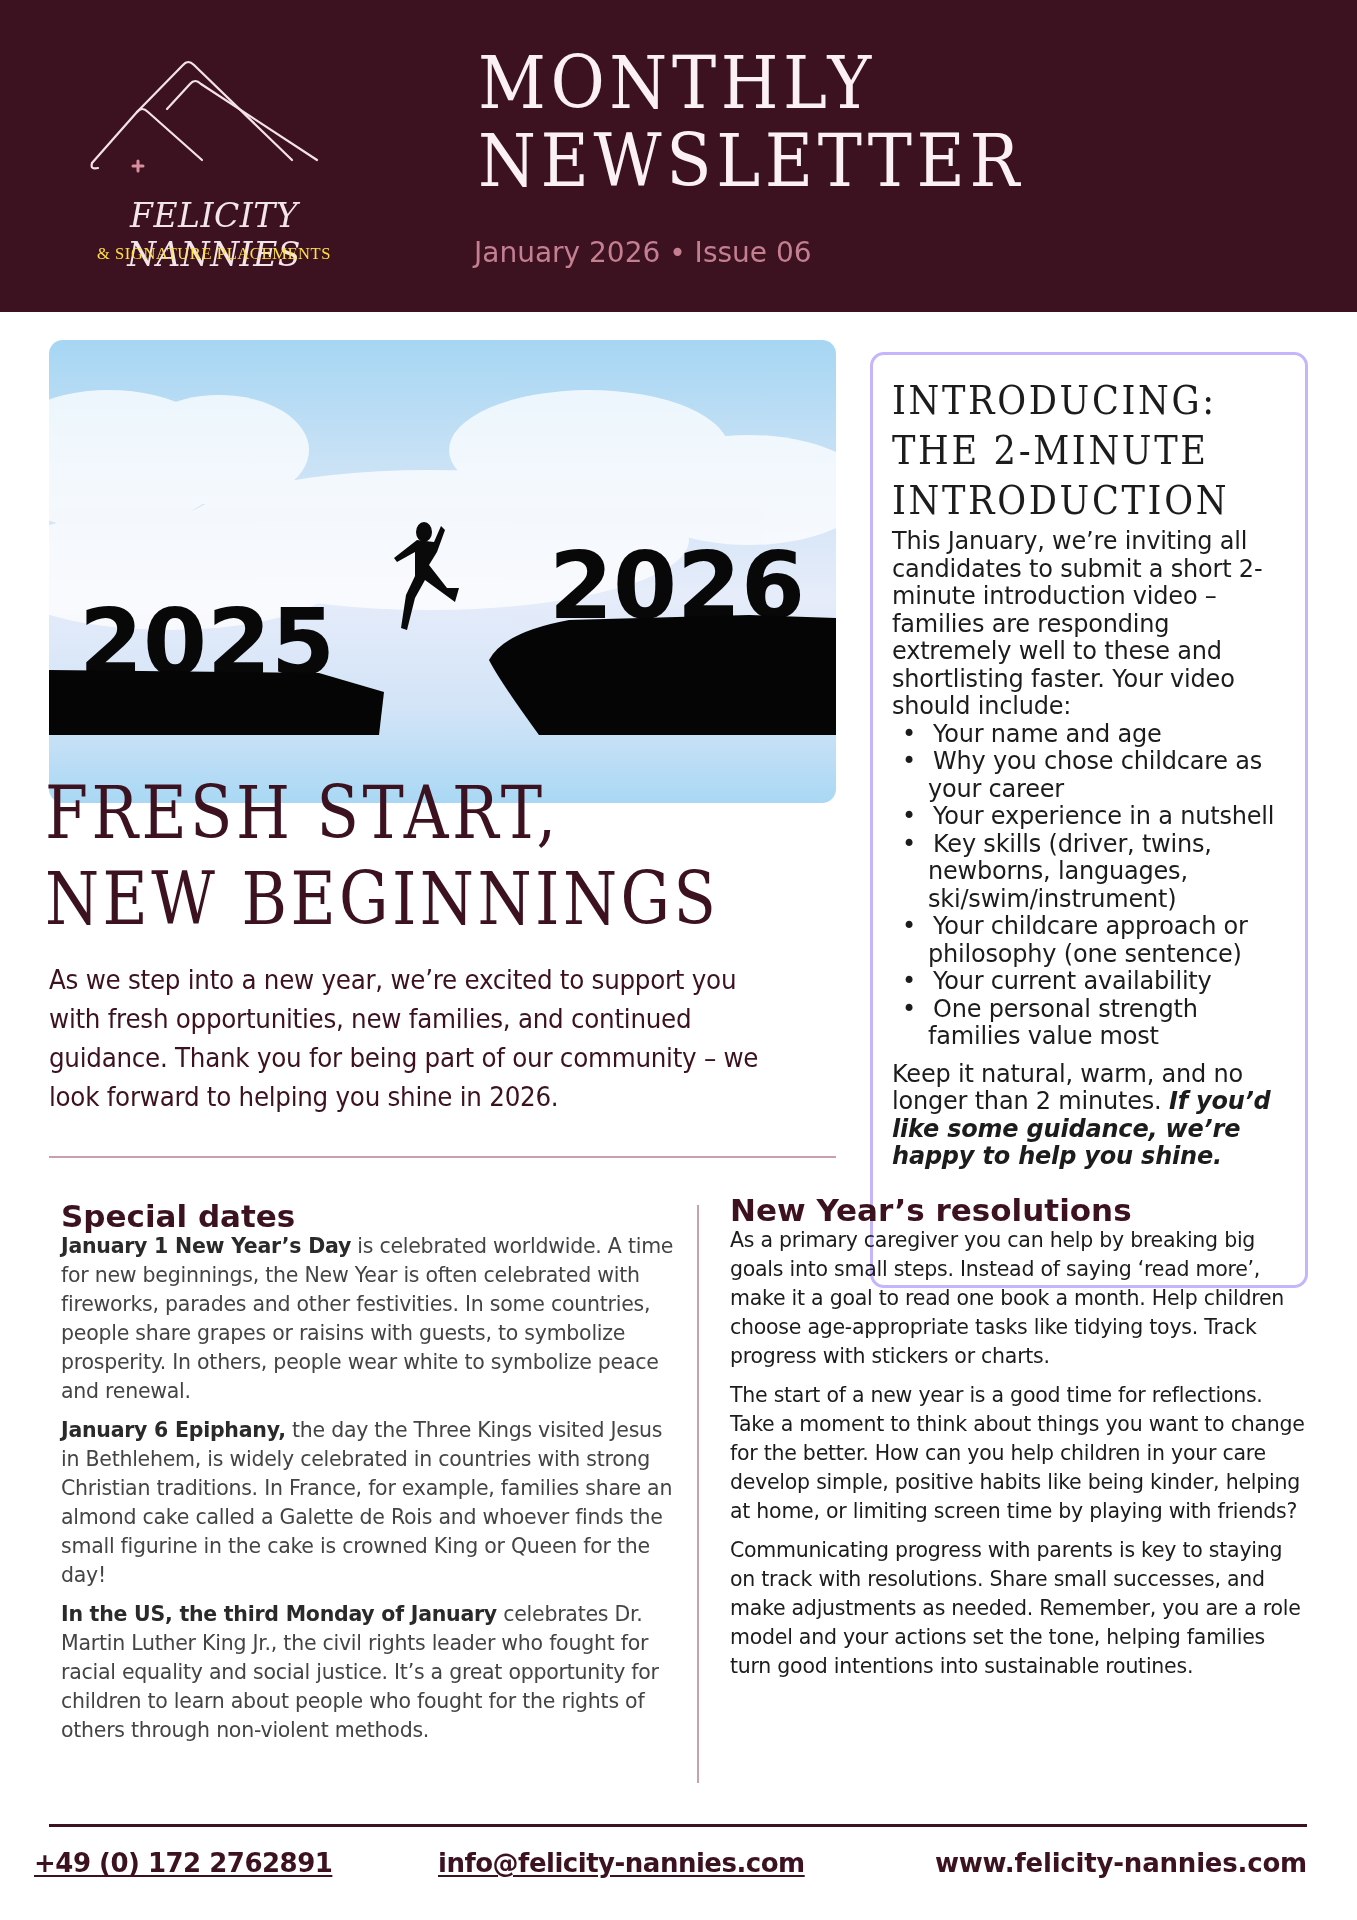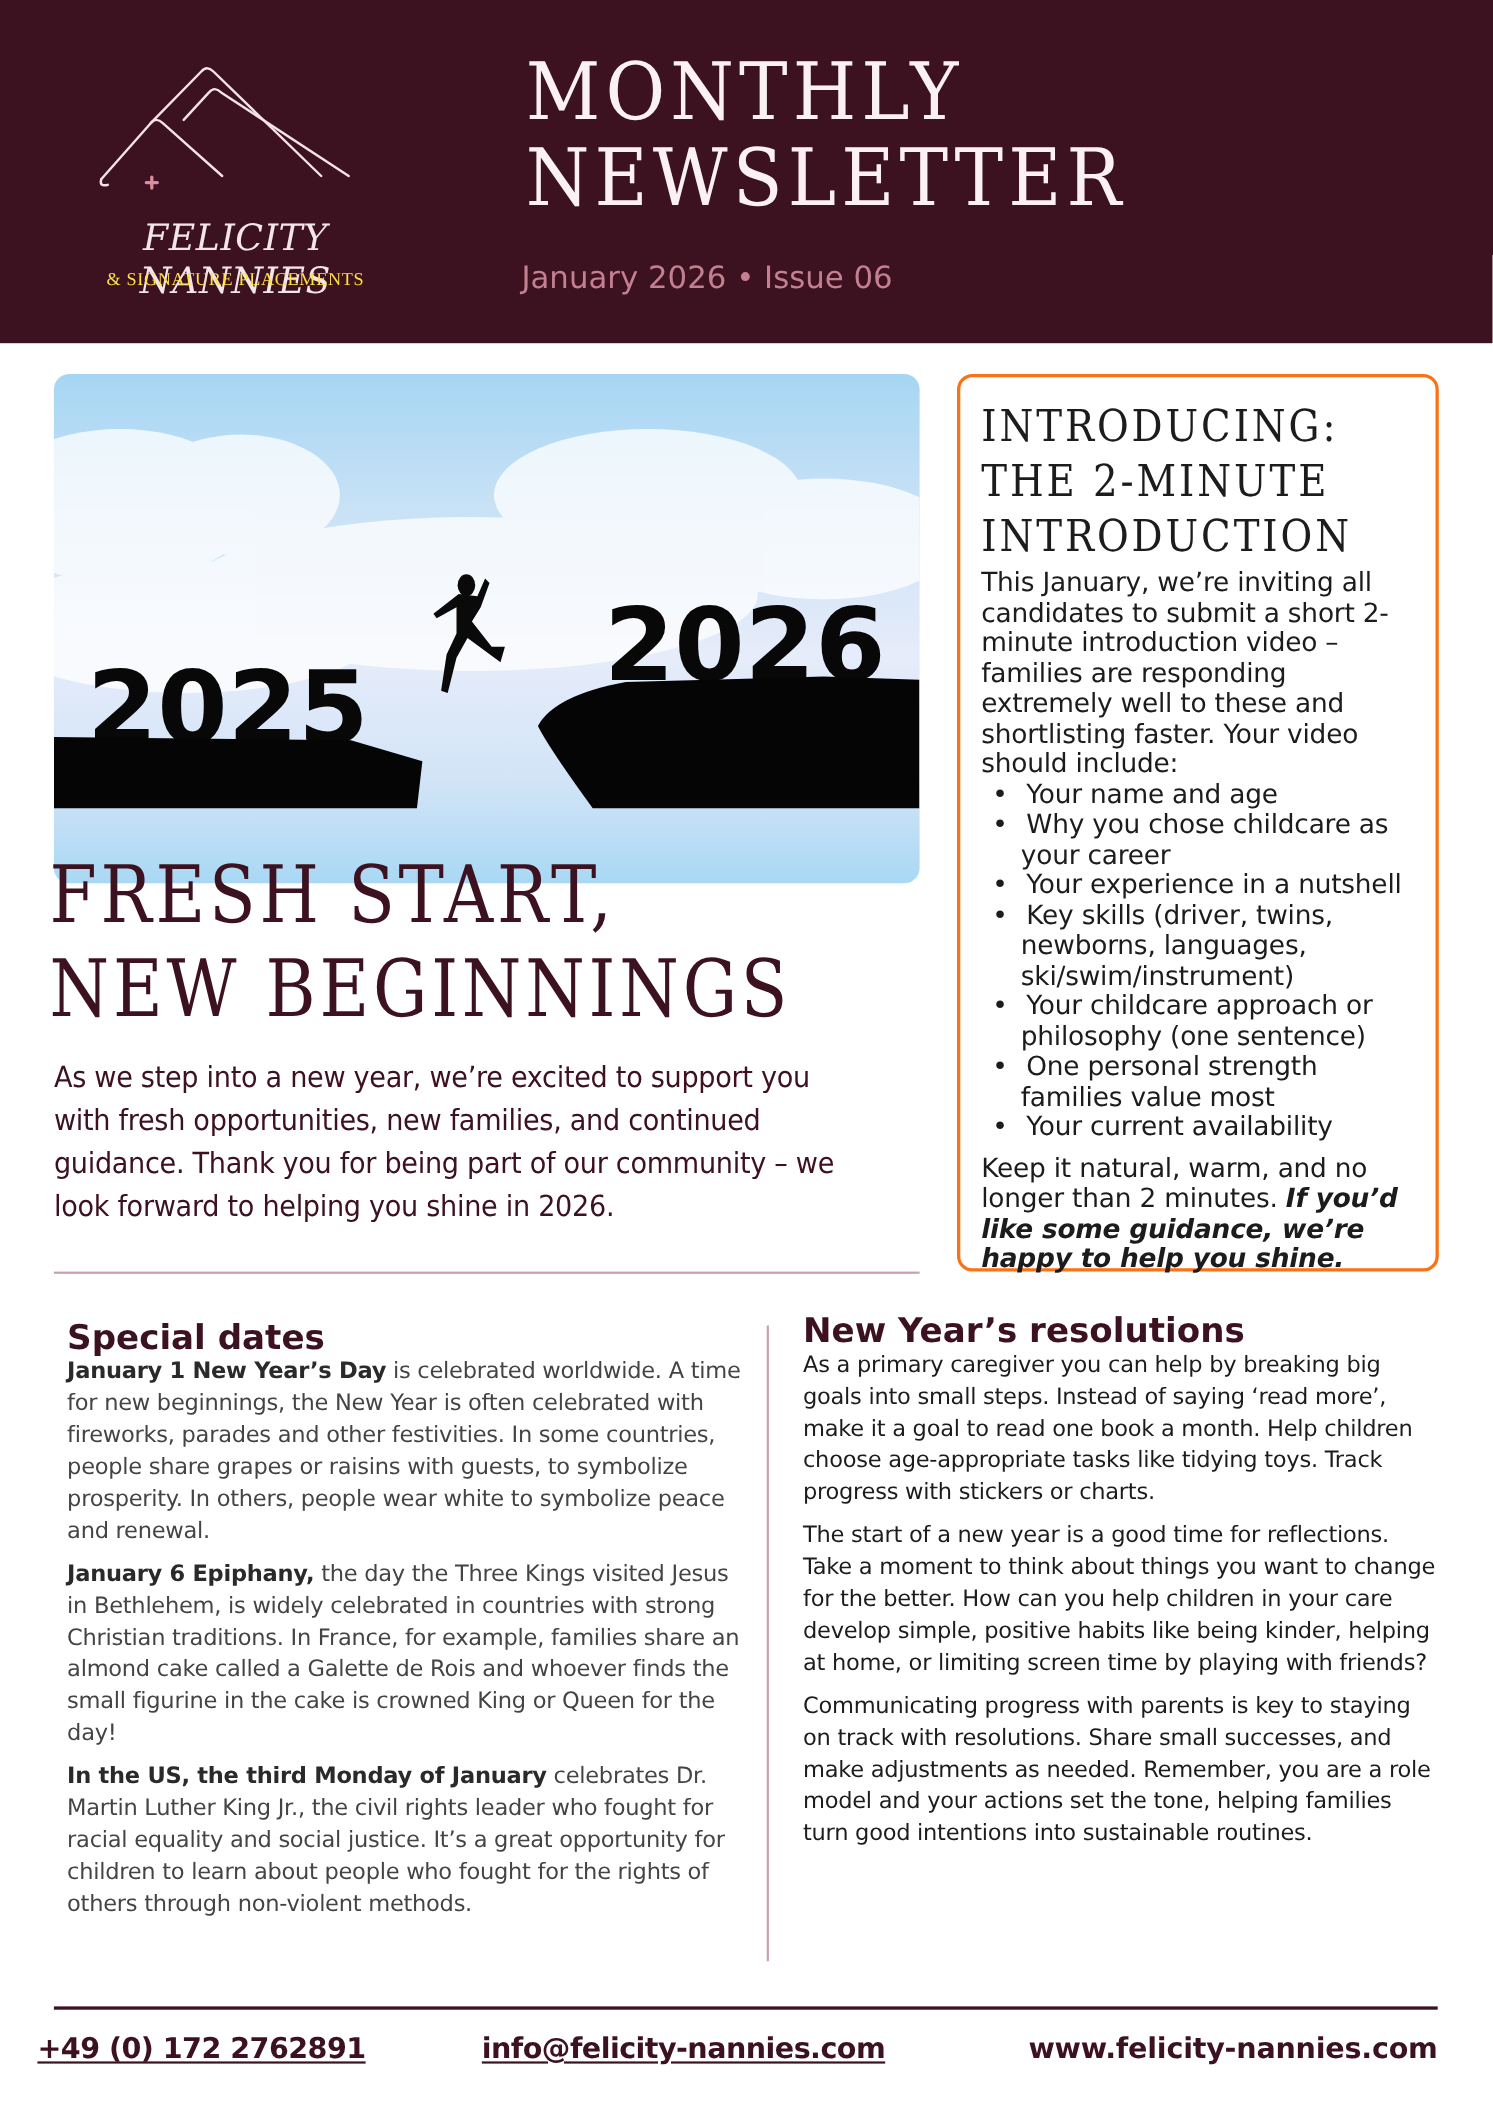--- a/index.html
+++ b/index.html
@@ -21,21 +21,21 @@
   .hero { position: absolute; left: 49px; top: 340px; width: 787px; height: 463px; border-radius: 14px; overflow: hidden;
     background: linear-gradient(180deg, #a6d6f3 0%, #cde3f6 30%, #e6ecfa 55%, #d2e4f7 80%, #a9d8f4 100%); }
   .hero svg { position: absolute; left: 0; top: 0; width: 787px; height: 395px; }
 
   .headline { position: absolute; left: 45px; top: 770px; color: #3d1220; font-family: "DejaVu Serif", serif;
     font-weight: normal; font-size: 72px; line-height: 86px; letter-spacing: 4px; transform: scaleX(0.86); transform-origin: left top; white-space: nowrap; }
   .intro { position: absolute; left: 49px; top: 960px; width: 800px; color: #3d1220; font-size: 26.5px; line-height: 39px;
     font-family: "DejaVu Sans", sans-serif; letter-spacing: -0.3px; transform: scaleX(0.93); transform-origin: left top; }
   .intro-divider { position: absolute; left: 49px; top: 1156px; width: 787px; height: 2px; background: #c9a0ac; }
 
-  .box { position: absolute; left: 870px; top: 340px; width: 438px; height: 816px; border: 3px solid #f97316; border-radius: 14px; padding: 20px 18px 0 19px; }
+  .box { position: absolute; left: 870px; top: 352px; width: 438px; height: 936px; border: 3px solid #c4b5fd; border-radius: 14px; padding: 20px 18px 0 19px; }
   .box-title { color: #1c1c1c; font-family: "DejaVu Serif", serif; font-weight: normal; font-size: 40px; line-height: 50px; letter-spacing: 3px;
     transform: scaleX(0.88); transform-origin: left top; white-space: nowrap; margin-bottom: 3px; }
   .box-body { font-family: "DejaVu Sans", sans-serif; font-size: 24px; line-height: 27.5px; color: #1c1c1c; letter-spacing: -0.2px; }
   .box-list { list-style: none; margin: 0 0 10px 0; padding: 0; }
   .box-list li { position: relative; padding-left: 36px; }
   .box-list li::before { content: "•"; position: absolute; left: 10px; top: 0; }
   .box-list li span { margin-left: 5px; }
   .box-outro em { font-weight: bold; font-style: italic; }
 
   .col { position: absolute; top: 1200px; font-family: "DejaVu Sans", sans-serif; }
@@ -111,22 +111,22 @@
     <div>INTRODUCTION</div>
   </div>
   <div class="box-body">
     <p>This January, we’re inviting all candidates to submit a short 2-minute introduction video – families are responding extremely well to these and shortlisting faster. Your video should include:</p>
     <ul class="box-list">
       <li><span>Your name and age</span></li>
       <li><span>Why you chose childcare as your career</span></li>
       <li><span>Your experience in a nutshell</span></li>
       <li><span>Key skills (driver, twins, newborns, languages, ski/swim/instrument)</span></li>
       <li><span>Your childcare approach or philosophy (one sentence)</span></li>
+      <li><span>Your current availability</span></li>
       <li><span>One personal strength families value most</span></li>
-      <li><span>Your current availability</span></li>
     </ul>
     <p class="box-outro"><span>Keep it natural, warm, and no longer than 2 minutes. </span><em>If you’d like some guidance, we’re happy to help you shine.</em></p>
   </div>
 </aside>
 
 <section class="col col-left">
   <h2>Special dates</h2>
   <p><b>January 1 New Year’s Day</b><span> is celebrated worldwide. A time for new beginnings, the New Year is often celebrated with fireworks, parades and other festivities. In some countries, people share grapes or raisins with guests, to symbolize prosperity. In others, people wear white to symbolize peace and renewal.</span></p>
   <p><b>January 6 Epiphany,</b><span> the day the Three Kings visited Jesus in Bethlehem, is widely celebrated in countries with strong Christian traditions. In France, for example, families share an almond cake called a Galette de Rois and whoever finds the small figurine in the cake is crowned King or Queen for the day!</span></p>
   <p><b>In the US, the third Monday of January</b><span> celebrates Dr. Martin Luther King Jr., the civil rights leader who fought for racial equality and social justice. It’s a great opportunity for children to learn about people who fought for the rights of others through non-violent methods.</span></p>

